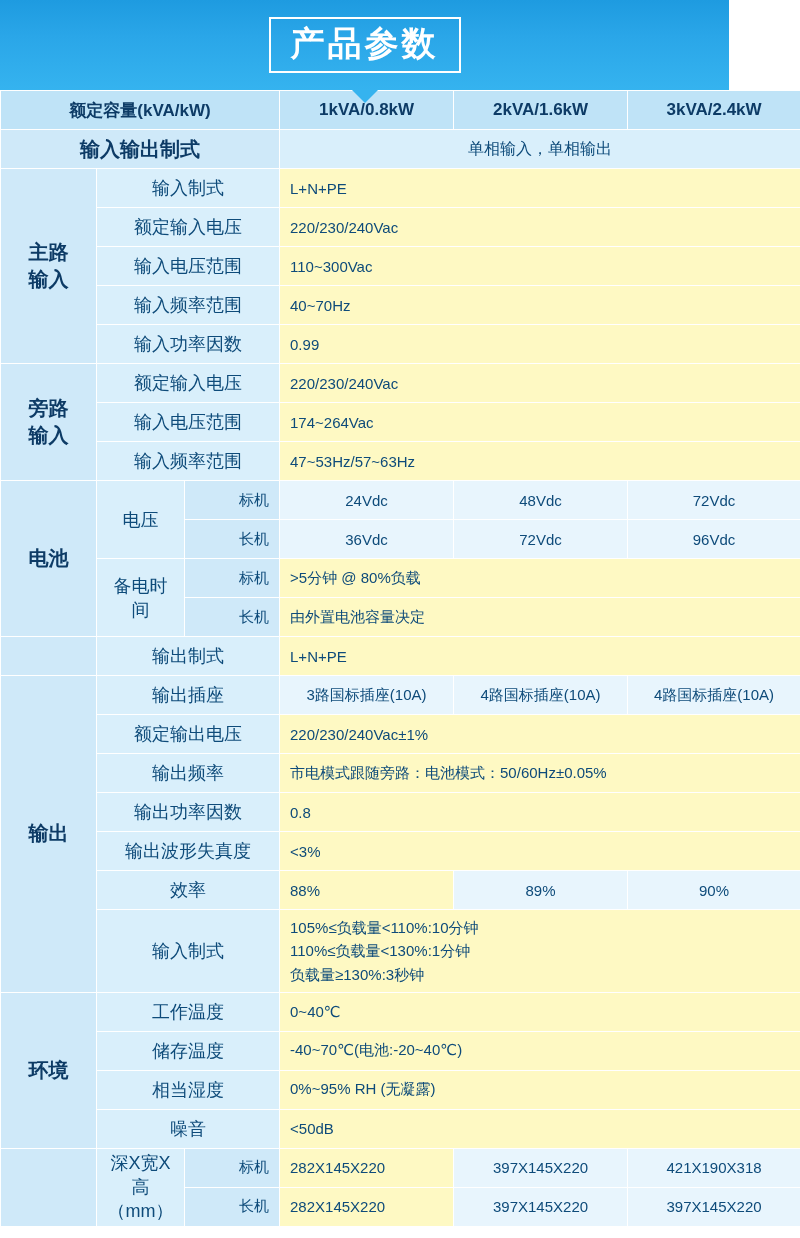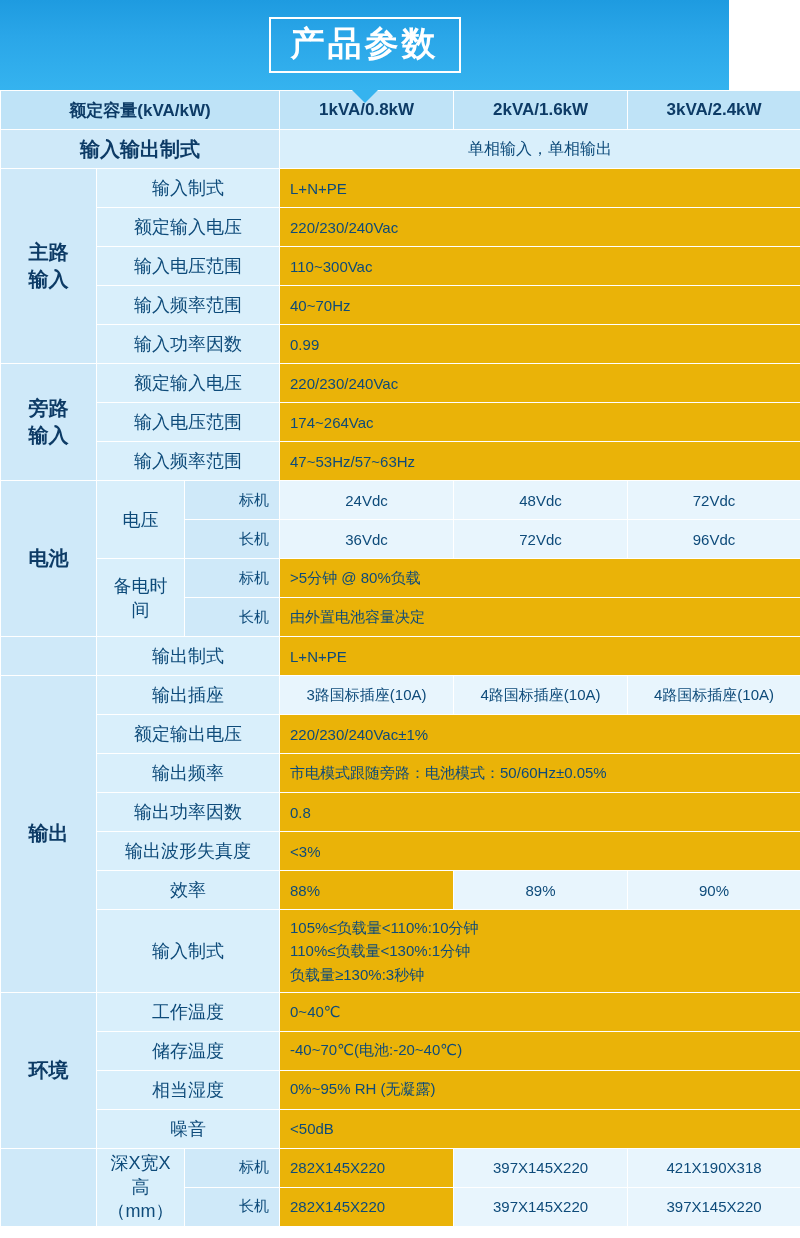--- a/index.html
+++ b/index.html
@@ -50,21 +50,21 @@
     color:#0e4b7a;
     padding:0 10px;
     height:38px;
     vertical-align:middle;
   }
   
   .c-hdr{background:#bfe3f7;text-align:center;font-size:17px;font-weight:bold;color:#0d3b66;}
   .c-grp{background:#cfe9f9;text-align:center;font-size:20px;font-weight:bold;color:#0d3b66;}
   .c-sub{background:#d9effb;text-align:center;font-size:18px;}
   .c-sub2{background:#cfe9f9;text-align:right;font-size:15px;}
-  .c-val{background:#eab308;text-align:left;font-size:15px;}
+  .c-val{background:#fef9c3;text-align:left;font-size:15px;}
   .c-val-c{background:#e8f5fd;text-align:center;font-size:15px;}
   .c-wide{background:#d9effb;text-align:center;font-size:16px;}
   .multi{line-height:1.55;padding-top:6px;padding-bottom:6px;}
   .tall{height:44px;}
 </style>
 </head>
 <body>
 
 <div class="page">
 

